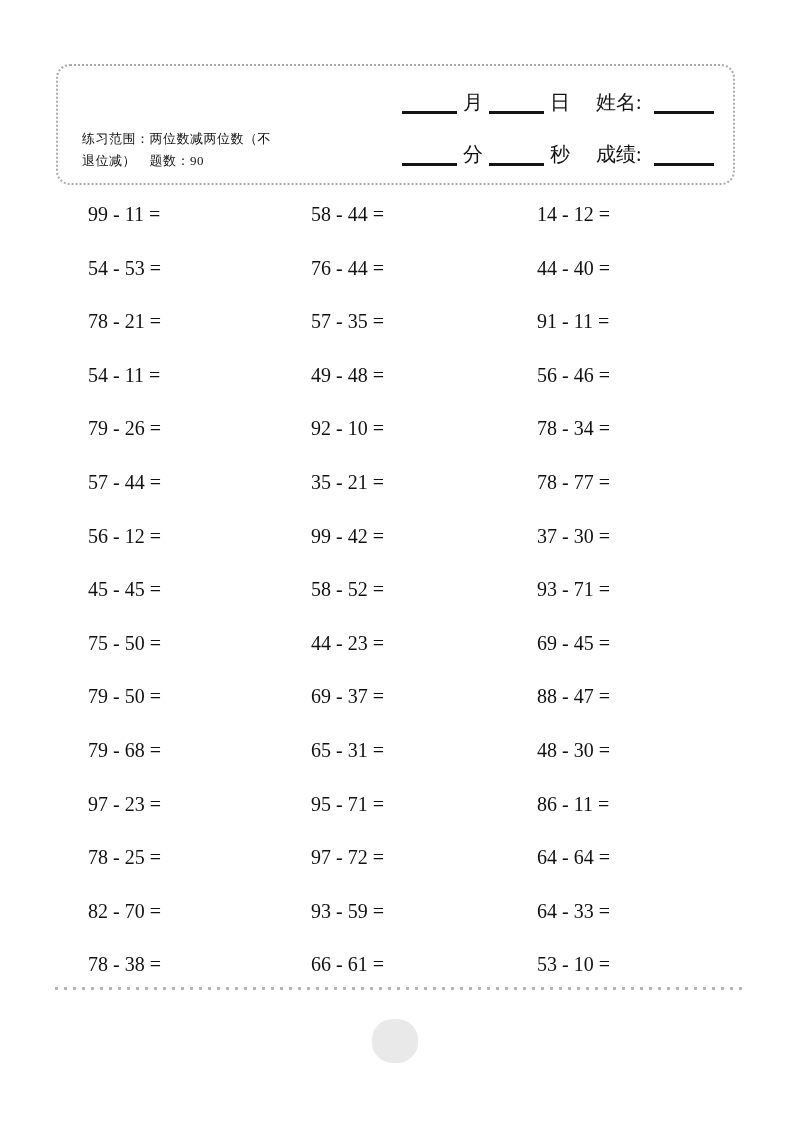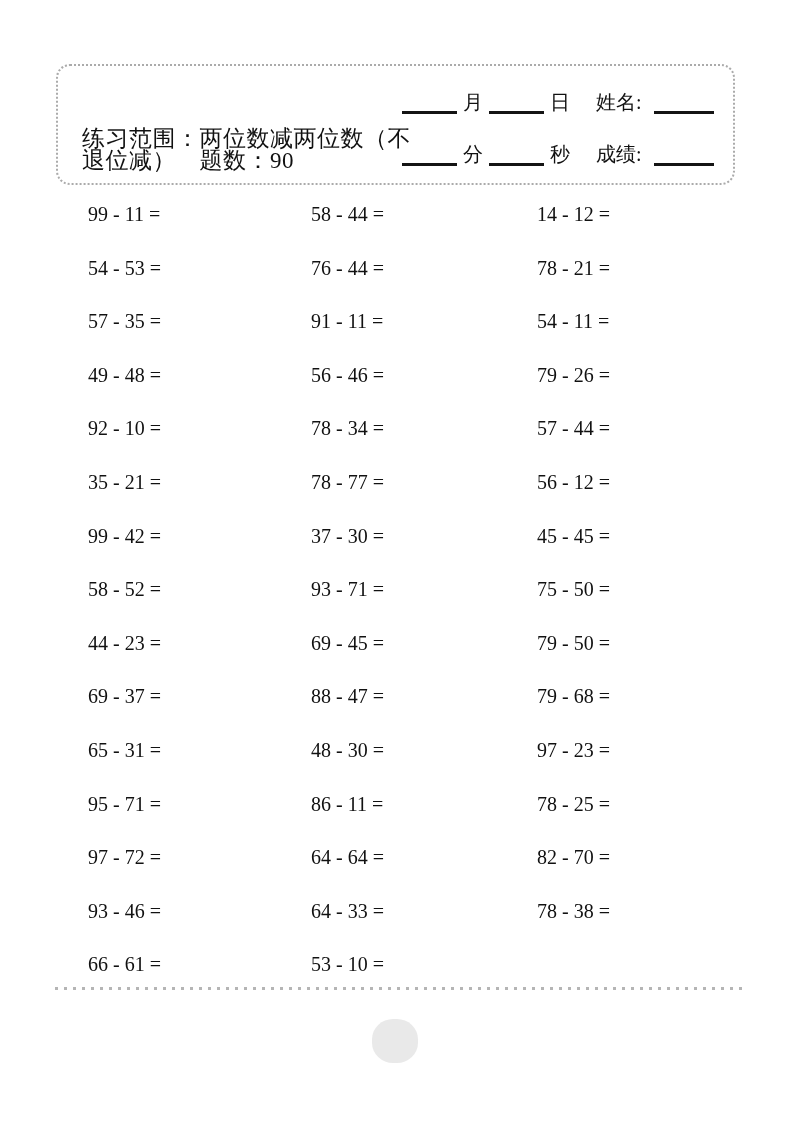--- a/index.html
+++ b/index.html
@@ -10,21 +10,21 @@
   }
   .page { position:absolute; inset:0; background:#ffffff; }
 
   
   .header-box {
     position:absolute; left:56px; top:64px; width:679px; height:121px;
     border:2px dotted #ababab; border-radius:14px; background:#ffffff;
   }
   .info-text {
     position:absolute; left:24px; top:62px; width:270px;
-    font-size:23px; line-height:22px; color:#111111;
+    font-size:13px; line-height:22px; color:#111111;
     letter-spacing:0.5px; white-space:nowrap;
   }
   .field-row {
     position:absolute; display:flex; align-items:flex-end;
     font-size:20px; color:#111111; height:26px;
   }
   .field-row.row1 { left:344px; top:22px; }
   .field-row.row2 { left:344px; top:74px; }
   .blank {
     display:inline-block; width:55px; height:22px;
@@ -89,20 +89,21 @@
     </div>
 
   </div>
 
   <div class="problems">
     <span class="problem">99 - 11 =</span>
     <span class="problem">58 - 44 =</span>
     <span class="problem">14 - 12 =</span>
     <span class="problem">54 - 53 =</span>
     <span class="problem">76 - 44 =</span>
+    <span class="problem">44 - 40 =</span>
     <span class="problem">78 - 21 =</span>
     <span class="problem">57 - 35 =</span>
     <span class="problem">91 - 11 =</span>
     <span class="problem">54 - 11 =</span>
     <span class="problem">49 - 48 =</span>
     <span class="problem">56 - 46 =</span>
     <span class="problem">79 - 26 =</span>
     <span class="problem">92 - 10 =</span>
     <span class="problem">78 - 34 =</span>
     <span class="problem">57 - 44 =</span>
@@ -123,21 +124,21 @@
     <span class="problem">79 - 68 =</span>
     <span class="problem">65 - 31 =</span>
     <span class="problem">48 - 30 =</span>
     <span class="problem">97 - 23 =</span>
     <span class="problem">95 - 71 =</span>
     <span class="problem">86 - 11 =</span>
     <span class="problem">78 - 25 =</span>
     <span class="problem">97 - 72 =</span>
     <span class="problem">64 - 64 =</span>
     <span class="problem">82 - 70 =</span>
-    <span class="problem">93 - 46 =</span>
+    <span class="problem">93 - 59 =</span>
     <span class="problem">64 - 33 =</span>
     <span class="problem">78 - 38 =</span>
     <span class="problem">66 - 61 =</span>
     <span class="problem">53 - 10 =</span>
   </div>
 
   <div class="cut-line"></div>
 
   <div class="blob"></div>
 

